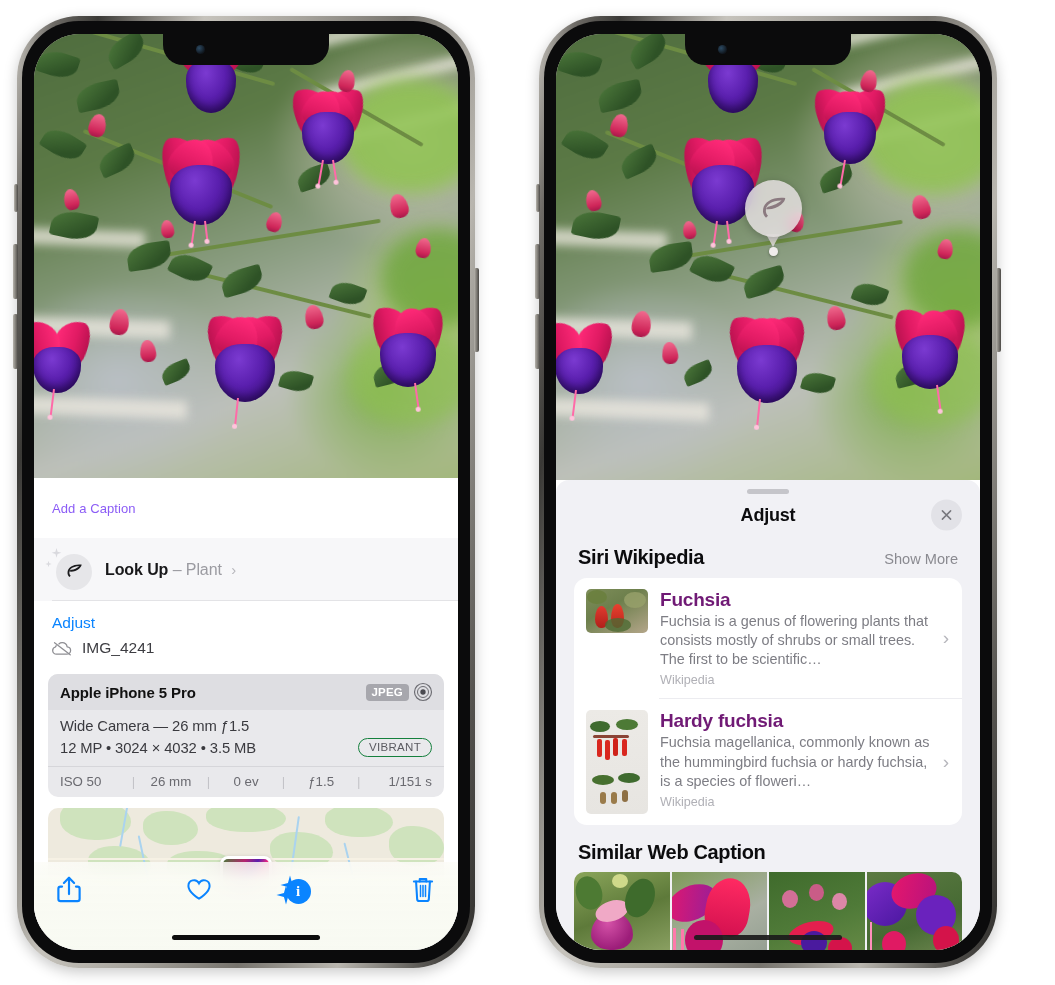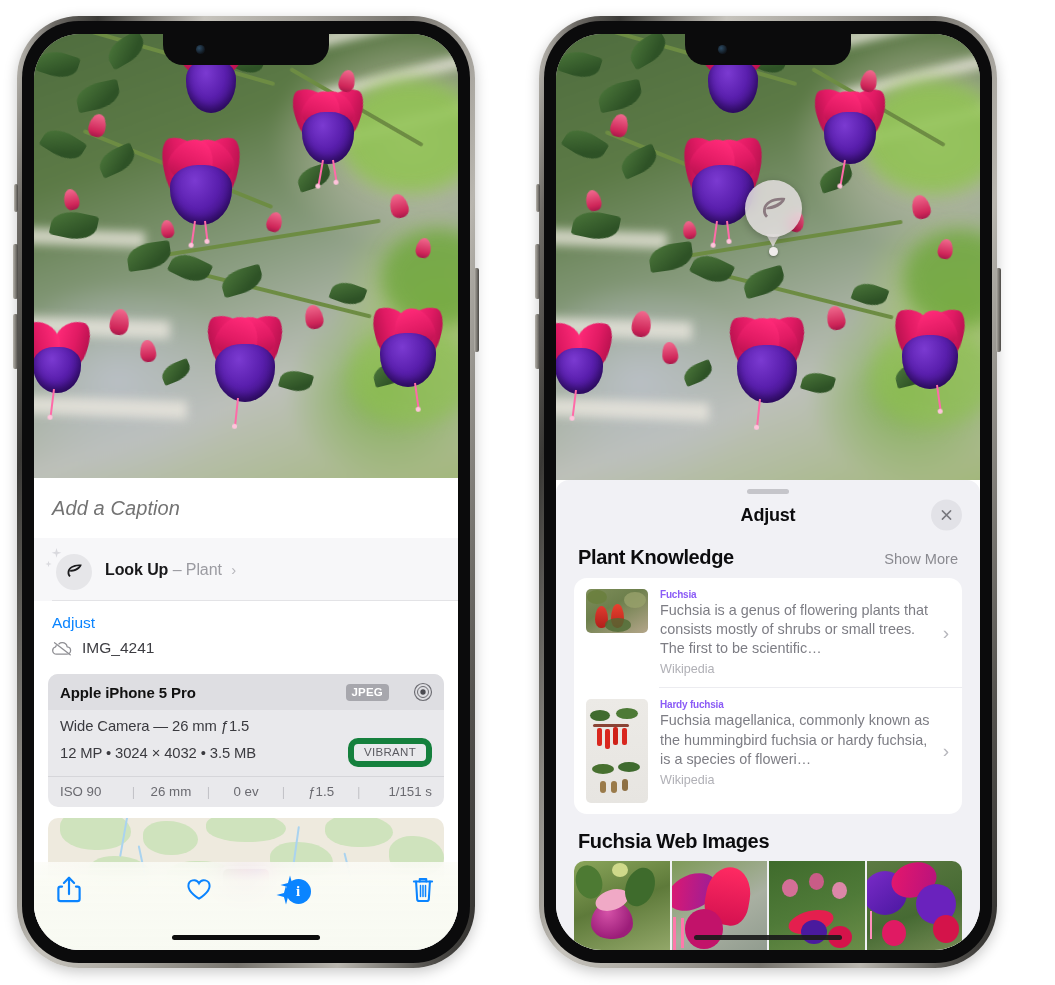--- a/index.html
+++ b/index.html
@@ -140,21 +140,21 @@
 
   
   .sheet-l {
     position:absolute; left:0; right:0; top:444px; bottom:0;
     background:#fff; overflow:hidden;
   }
   .caption-row {
     height: 60px; display:flex; align-items:center; padding: 0 18px;
     background:#fff;
   }
-  .caption-row .ph { font-size: 20px; color:#737373; letter-spacing:.1px;font-style:italic; }
+  .caption-row .ph { font-size: 13px; color:#8b5cf6; letter-spacing:.1px; }
 
   .lookup-row {
     height: 63px; display:flex; align-items:center; padding: 0 18px;
     background:#f7f7f9; position:relative;
   }
   .lu-icwrap { position:relative; width: 40px; height:40px; margin-right: 13px; flex:none; }
   .lu-circle {
     position:absolute; left:4px; top:4px; width:36px;height:36px;border-radius:50%;
     background:#e6e6e9; display:flex;align-items:center;justify-content:center;
   }
@@ -178,32 +178,32 @@
   
   .camcard {
     margin: 13px 14px 0; border-radius:10px; overflow:hidden;
     background:#e9e9ec; font-size:14.4px; color:#3a3a3f;
   }
   .cam-head {
     background:#dedee2; padding: 8px 11px 8px 12px;
     display:flex; align-items:center; justify-content:space-between;
   }
   .cam-title { font-size:15px; font-weight:700; color:#111; letter-spacing:-.1px; }
-  .cam-right { display:flex; align-items:center; gap:24px;text-align:right; }
+  .cam-right { display:flex; align-items:center; gap:4px;text-align:right; }
   .chip-jpeg {
     background:#a7a7ad; color:#fff; font-size:11.5px; font-weight:700;
     padding: 2px 6px 3px; border-radius:4px; letter-spacing:.2px;
   }
   .raw-ic { width:20px;height:20px; }
   .cam-body { padding: 8px 12px 9px; }
   .cam-l1 { font-size:14.8px; color:#3a3a3f; letter-spacing:-.1px; }
   .cam-l2 { display:flex; align-items:center; justify-content:space-between; margin-top:4px; }
   .cam-l2 span.t { font-size:14.8px; color:#3a3a3f; letter-spacing:-.1px; }
   .chip-vibrant {
-    border:6px solid #15803d; color:#5b5b61; font-size:11.5px; font-weight:400;
+    border:1px solid #15803d; color:#5b5b61; font-size:11.5px; font-weight:400;
     padding: 2px 10px 3px; border-radius:10px; letter-spacing:.3px;
   }
   .cam-exif {
     border-top:1px solid #d6d6da; display:flex; align-items:center;
     padding: 7px 12px 8px; font-size:13.3px; color:#6a6a70;
   }
   .cam-exif .cell { flex:1; text-align:center; }
   .cam-exif .cell:first-child { text-align:left; }
   .cam-exif .cell:last-child { text-align:right; }
   .cam-exif .sep2 { color:#c3c3c8; }
@@ -273,21 +273,21 @@
   .sec-head { display:flex; align-items:baseline; justify-content:space-between; padding: 10px 22px 9px; }
   .sec-title { font-size:20px; font-weight:700; color:#0c0c0e; letter-spacing:-.35px; }
   .sec-more { font-size:14.6px; color:#8a8a90; }
 
   .kcard { margin: 0 18px; background:#fff; border-radius:13px; overflow:hidden; }
   .krow { display:flex; align-items:flex-start; padding: 11px 11px 11px 12px; position:relative; }
   .kthumb { flex:none; border-radius:5px; overflow:hidden; margin-right:12px; position:relative; }
   .kthumb.a { width:62px; height:44px; background: linear-gradient(150deg,#7e8e5a 0%,#6d7f4c 40%,#b4a68a 100%); }
   .kthumb.b { width:62px; height:104px; background: linear-gradient(180deg,#eceae6 0%,#e7e5e1 100%); }
   .kbody { flex:1; min-width:0; padding-right: 18px; }
-  .ktitle { font-size:10px; font-weight:700; color:#8b5cf6; letter-spacing:-.2px; }
+  .ktitle { font-size:19px; font-weight:700; color:#701a75; letter-spacing:-.2px; }
   .kdesc { font-size:14.4px; line-height:1.33; color:#7d7d84; margin-top:1px; }
   .ksrc  { font-size:12.6px; color:#b0b0b6; margin-top:4px; }
   .kchev { position:absolute; right:13px; top:50%; transform:translateY(-50%); color:#b6b6bc; font-size:19px; font-weight:300;}
   .kdiv { height:1px; background:#ececf0; margin-left:85px; }
 
   .simgs { display:flex; gap:2px; margin: 0 18px; border-radius:10px; overflow:hidden; height:95px; }
   .simg { flex:1; }
 
   
   .tb-flower { position:absolute; border-radius:50% 50% 45% 45%/60% 60% 40% 40%; }
@@ -464,21 +464,21 @@
               </span>
             </div>
             <div class="cam-body">
               <div class="cam-l1">Wide Camera — 26 mm ƒ1.5</div>
               <div class="cam-l2">
                 <span class="t">12 MP • 3024 × 4032 • 3.5 MB</span>
                 <span class="chip-vibrant">VIBRANT</span>
               </div>
             </div>
             <div class="cam-exif">
-              <span class="cell">ISO 90</span>
+              <span class="cell">ISO 50</span>
               <span class="sep2">|</span>
               <span class="cell">26 mm</span>
               <span class="sep2">|</span>
               <span class="cell">0 ev</span>
               <span class="sep2">|</span>
               <span class="cell">ƒ1.5</span>
               <span class="sep2">|</span>
               <span class="cell">1/151 s</span>
             </div>
           </div>
@@ -664,21 +664,21 @@
           <div class="res-head">
             <span class="res-title">Adjust</span>
             <span class="close-btn">
               <svg viewBox="0 0 20 20">
                 <path d="M4.5 4.5l11 11M15.5 4.5l-11 11" fill="none" stroke="#78787e" stroke-width="2" stroke-linecap="round"></path>
               </svg>
             </span>
           </div>
 
           <div class="sec-head">
-            <span class="sec-title">Plant Knowledge</span>
+            <span class="sec-title">Siri Wikipedia</span>
             <span class="sec-more">Show More</span>
           </div>
 
           <div class="kcard">
 
             <div class="krow">
               <span class="kthumb a">
                 <i class="tb-flower" style="left:14%;top:38%;width:13px;height:22px;background:linear-gradient(180deg,#e03a2f,#b0201a);"></i>
                 <i class="tb-flower" style="left:40%;top:34%;width:13px;height:24px;background:linear-gradient(180deg,#e8412f,#ba241b);"></i>
                 <i class="tb-flower" style="left:2%;top:2%;width:20px;height:14px;border-radius:50%;background:#6a7f3e;opacity:.9;"></i>
@@ -714,21 +714,21 @@
                 <span class="ktitle" style="display:block">Hardy fuchsia</span>
                 <span class="kdesc" style="display:block">Fuchsia magellanica, commonly known as the hummingbird fuchsia or hardy fuchsia, is a species of floweri…</span>
                 <span class="ksrc" style="display:block">Wikipedia</span>
               </span>
               <span class="kchev">›</span>
             </div>
 
           </div>
 
           <div class="sec-head" style="padding-top:16px;padding-bottom:8px;">
-            <span class="sec-title">Fuchsia Web Images</span>
+            <span class="sec-title">Similar Web Caption</span>
           </div>
 
           <div class="simgs">
             <div class="simg" style="position:relative;background:linear-gradient(160deg,#8aa55a 0%,#5e7a3a 45%,#97ab6d 100%);overflow:hidden;">
               <i style="position:absolute;left:18%;top:42%;width:42px;height:38px;border-radius:50% 50% 46% 46%/60% 60% 40% 40%;background:radial-gradient(ellipse at 40% 28%,#d552a8,#9c1d79 70%);"></i>
               <i style="position:absolute;left:22%;top:30%;width:34px;height:20px;border-radius:50%;background:#f0a9c6;transform:rotate(-18deg);"></i>
               <i style="position:absolute;left:54%;top:6%;width:28px;height:40px;border-radius:55%;background:#3e6b2c;transform:rotate(22deg);"></i>
               <i style="position:absolute;left:2%;top:4%;width:26px;height:34px;border-radius:55%;background:#4d7a33;transform:rotate(-16deg);"></i>
               <i style="position:absolute;left:40%;top:2%;width:16px;height:14px;border-radius:50%;background:#cfd98a;"></i>
             </div>

